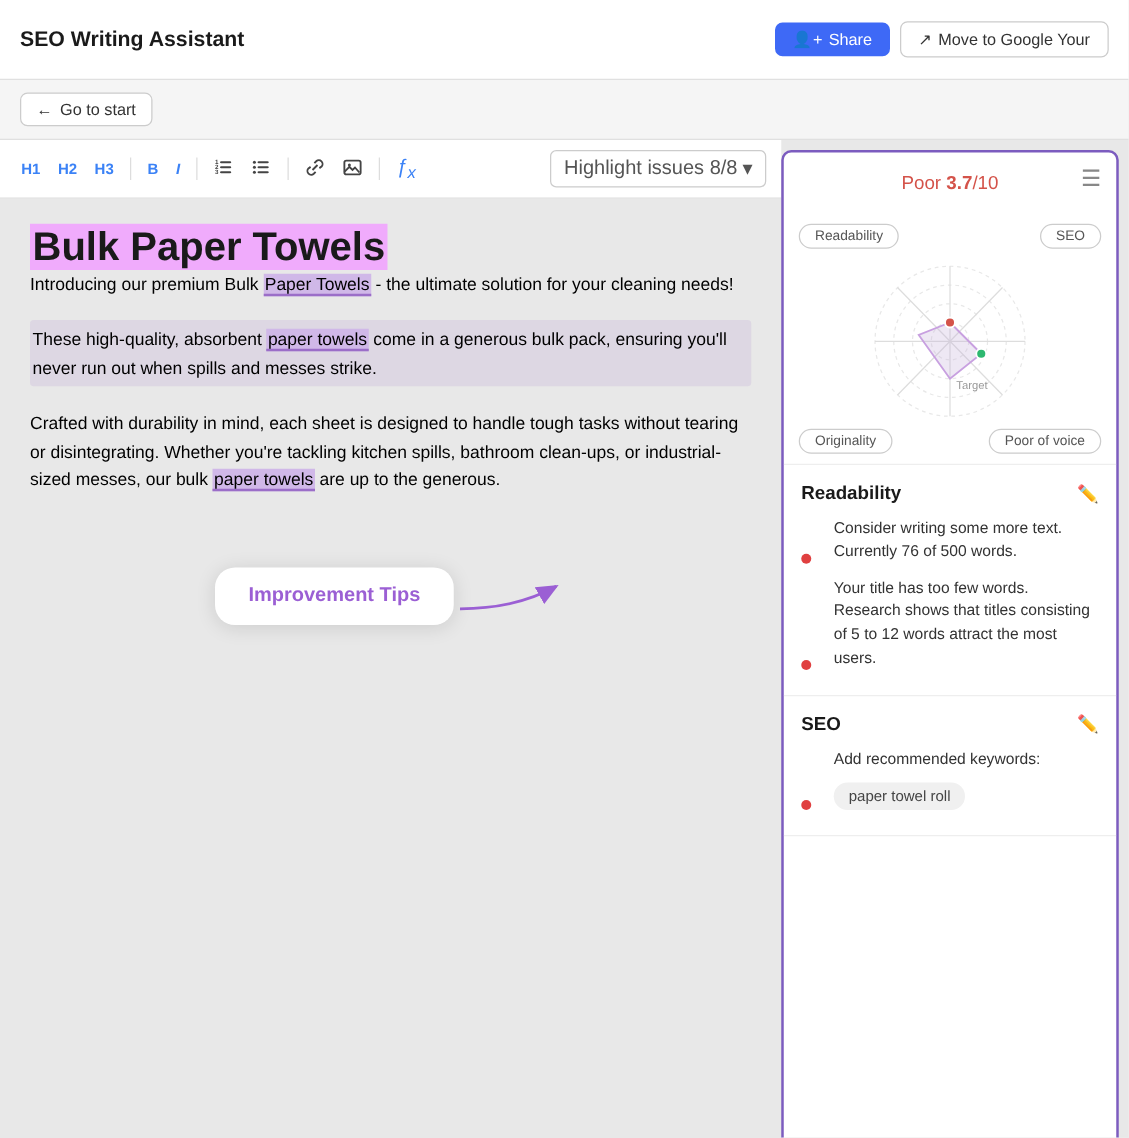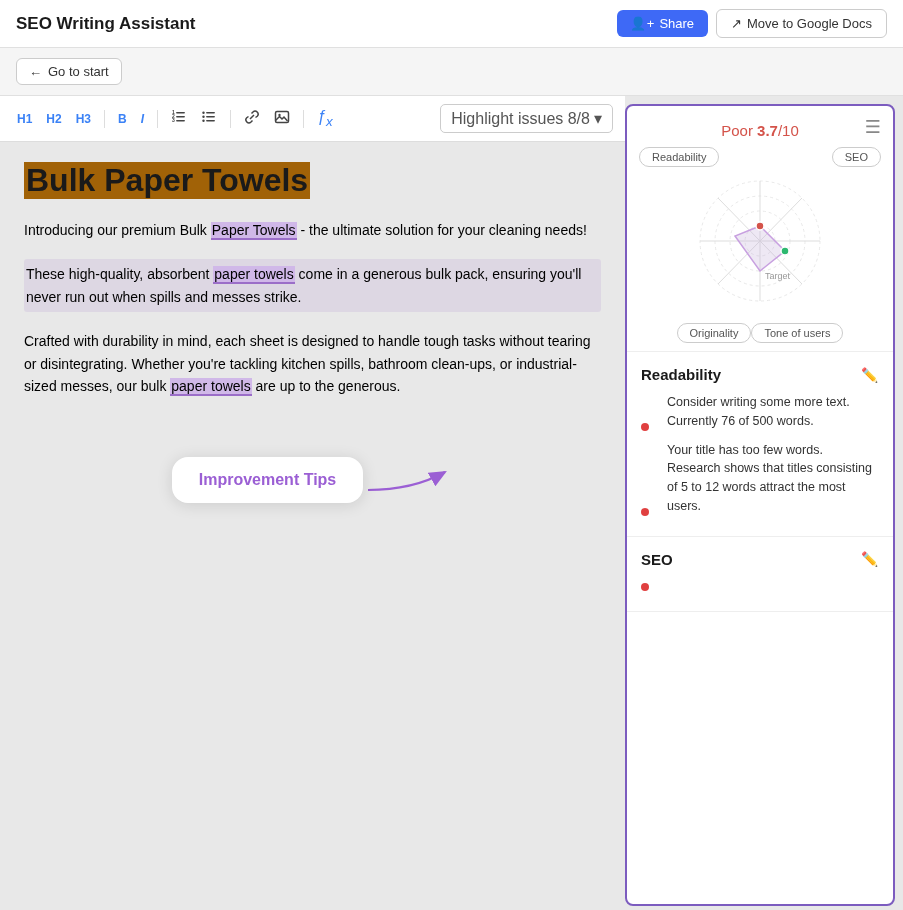--- a/index.html
+++ b/index.html
@@ -11,21 +11,21 @@
       overflow: hidden;
     }
 
     
     .top-bar {
       display: flex;
       align-items: center;
       justify-content: space-between;
       background: #fff;
       padding: 0 16px;
-      height: 48px;
+      height: 64px;
       border-bottom: 1px solid #e0e0e0;
     }
     .top-bar-title {
       font-size: 17px;
       font-weight: 600;
       color: #1a1a1a;
     }
     .top-bar-actions {
       display: flex;
       gap: 8px;
@@ -194,43 +194,43 @@
     
     .score-section {
       padding: 16px 12px 8px;
       border-bottom: 1px solid #eee;
     }
     .score-label {
       text-align: center;
       font-size: 15px;
       color: #d4534a;
       font-weight: 400;
-      margin-bottom: 8px;
+      margin-bottom: 24px;
     }
     .score-label strong {
       font-weight: 700;
     }
     .radar-labels {
       display: flex;
       justify-content: space-between;
       margin-bottom: 4px;
     }
     .radar-label-btn {
       background: #fff;
       border: 1px solid #ccc;
       border-radius: 16px;
       padding: 3px 12px;
       font-size: 11px;
       cursor: pointer;
       color: #555;
     }
     .radar-bottom-labels {
       display: flex;
-      justify-content: center;
-      margin-top: 12px;
+      justify-content: space-between;
+      margin-top: 0;
     }
 
     
     .section-card {
       padding: 14px 14px 10px;
       border-bottom: 1px solid #eee;
     }
     .section-header {
       display: flex;
       align-items: center;
@@ -302,21 +302,21 @@
 
 <div class="top-bar">
   <span class="top-bar-title">SEO Writing Assistant</span>
   <div class="top-bar-actions">
     <button class="btn-share">
       <span>👤+</span>
       <span>Share</span>
     </button>
     <button class="btn-move-docs">
       <span>↗</span>
-      <span>Move to Google Docs</span>
+      <span>Move to Google Your</span>
     </button>
   </div>
 </div>
 
 <div class="secondary-bar">
   <button class="go-to-start-btn">
     <span>←</span>
     <span>Go to start</span>
   </button>
 </div>
@@ -379,21 +379,21 @@
         <span style="font-size:16px; font-style:italic; font-weight:400;">ƒ<sub>x</sub></span>
       </button>
       <button class="highlight-btn">
         <span>Highlight issues 8/8</span>
         <span>▾</span>
       </button>
     </div>
 
     <div class="editor-content">
       <div class="doc-area">
-        <h1 style="font-size:32px; font-weight:900; color:#1a1a1a; margin-bottom:20px; background:#a16207; display:inline-block; padding:0 2px;">
+        <h1 style="font-size:32px; font-weight:900; color:#1a1a1a; background:#f0abfc; display:inline-block; padding:0 2px;">
           <span>Bulk Paper Towels</span>
         </h1>
 
         <p class="doc-para">
           Introducing our premium Bulk <span class="keyword-highlight">Paper Towels</span> - the ultimate solution for your cleaning needs!
         </p>
 
         <p class="doc-para" style="background:rgba(160,120,200,0.15); padding:4px 2px; border-radius:3px;">
           These high-quality, absorbent <span class="keyword-highlight">paper towels</span> come in a generous bulk pack, ensuring you'll never run out when spills and messes strike.
         </p>
@@ -457,21 +457,21 @@
         <circle cx="105" cy="55" r="4" fill="#d4534a" stroke="#fff" stroke-width="1.5"></circle>
 
         <text x="110" y="108" font-size="9" fill="#999">Target</text>
       </svg>
 
       <div class="radar-bottom-labels">
         <button class="radar-label-btn">
           <span>Originality</span>
         </button>
         <button class="radar-label-btn">
-          <span>Tone of users</span>
+          <span>Poor of voice</span>
         </button>
       </div>
     </div>
 
     <div class="section-card">
       <div class="section-header">
         <span class="section-title">Readability</span>
         <span class="section-edit-icon">✏️</span>
       </div>
 
@@ -488,17 +488,23 @@
 
     <div class="section-card">
       <div class="section-header">
         <span class="section-title">SEO</span>
         <span class="section-edit-icon">✏️</span>
       </div>
 
 
       <div class="bullet-item">
         <div class="bullet-dot"></div>
+        <div>
+          <div>Add recommended keywords:</div>
+          <div style="margin-top:6px;">
+            <span class="keyword-tag-gray">paper towel roll</span>
+          </div>
+        </div>
       </div>
     </div>
 
   </div>
 </div>
 
 </body></html>

